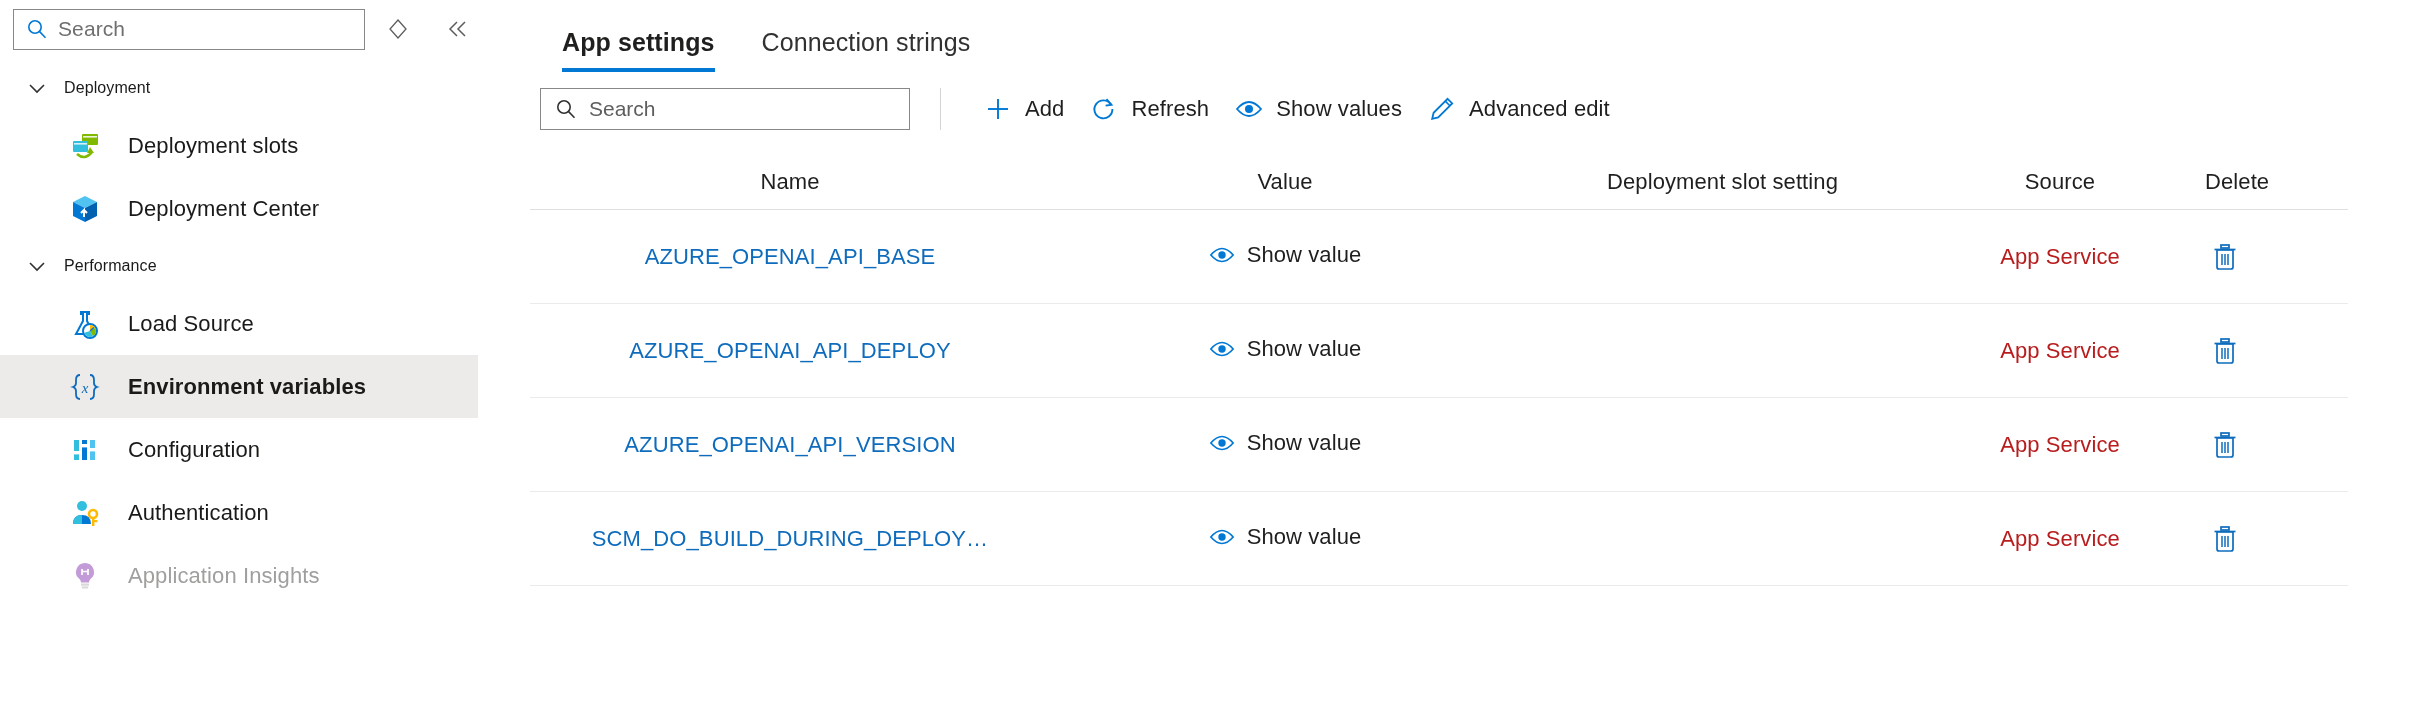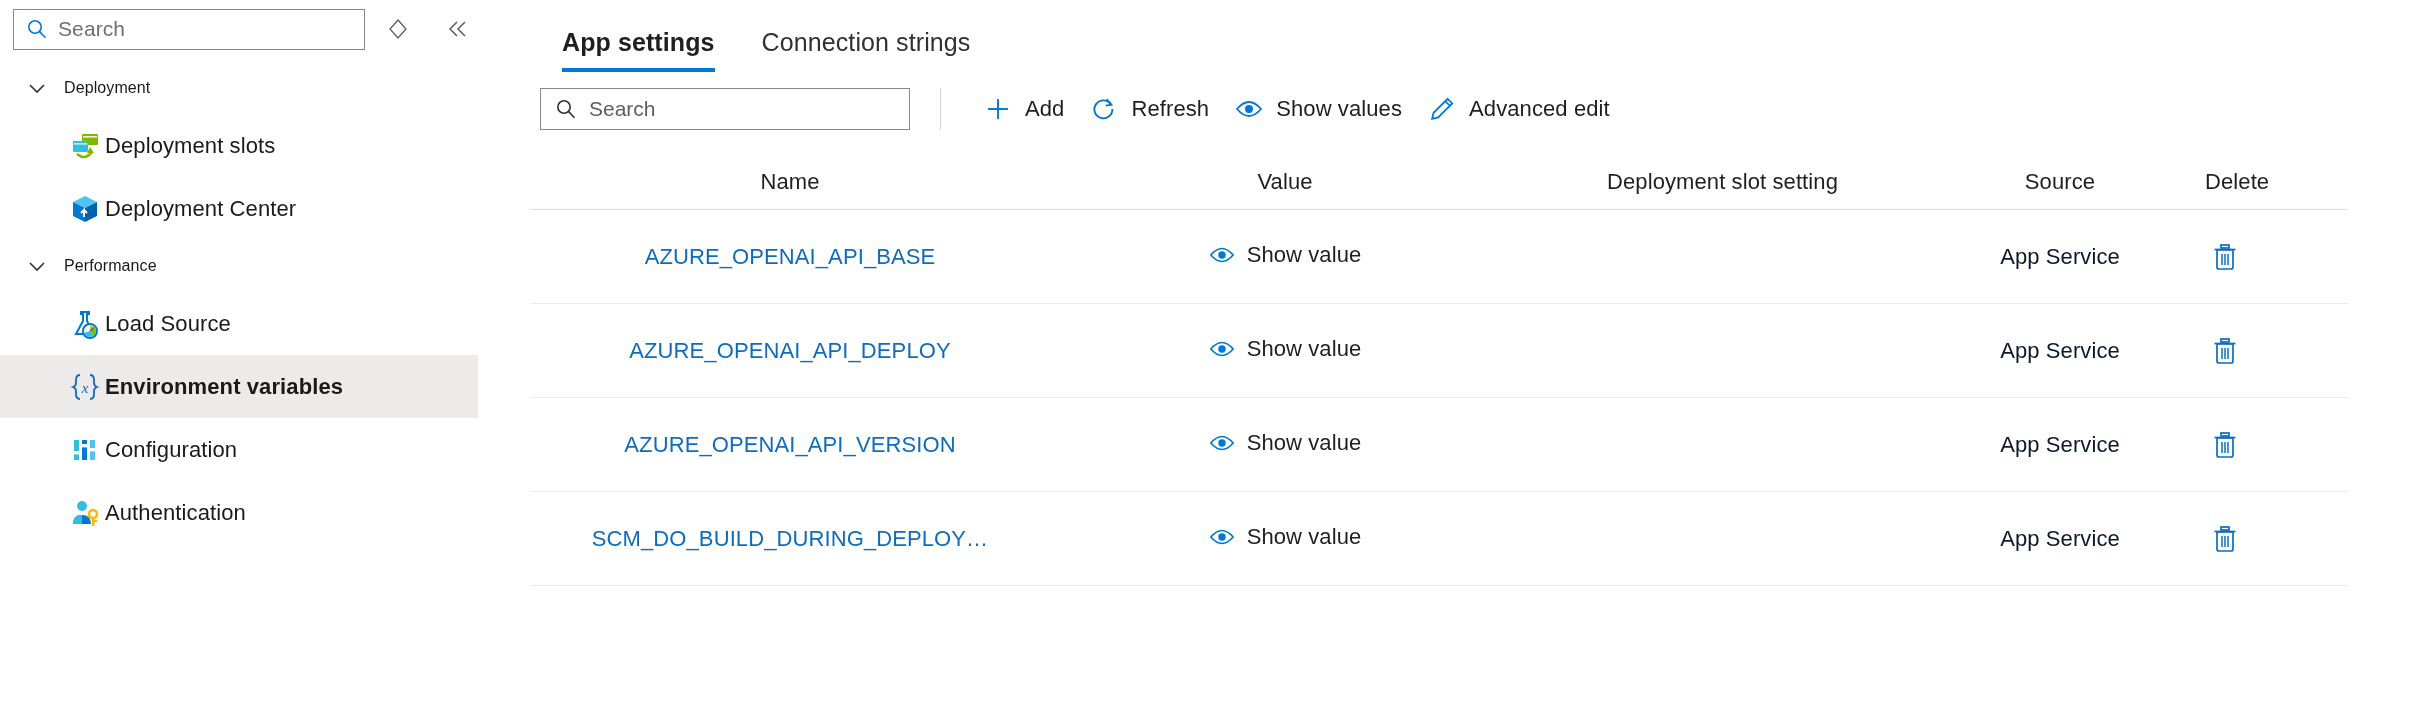--- a/index.html
+++ b/index.html
@@ -70,21 +70,21 @@
   .nav-group .grp-label {
     font-size: 16px;
     color: #1b1a19;
     letter-spacing: .1px;
   }
   .nav-item {
     display: flex;
     align-items: center;
     height: 63px;
     padding-left: 68px;
-    gap: 3px;
+    gap: 26px;
     cursor: pointer;
   }
   .nav-item.selected { background: #edebe9; }
   .nav-item .item-label {
     font-size: 22px;
     color: #1b1a19;
     letter-spacing: .1px;
     white-space: nowrap;
   }
   .nav-item.selected .item-label { font-weight: bold; }
@@ -241,21 +241,21 @@
     gap: 12px;
     cursor: pointer;
   }
   .showval .lbl {
     font-size: 22px;
     color: #201f1e;
     letter-spacing: .1px;
   }
   .src-txt {
     font-size: 22px;
-    color: #0f172a;
+    color: #b91c1c;
     letter-spacing: .1px;
   }
   .del-btn {
     width: 40px; height: 40px;
     display: flex; align-items: center; justify-content: center;
     cursor: pointer;
   }
 </style>
 </head>
 <body>
@@ -382,20 +382,31 @@
             <path d="M4 27 q0 -9 9 -9 q9 0 9 9 z" fill="#0078d4"></path>
             <path d="M13 18 q-9 0 -9 9 h9 z" fill="#32bedd"></path>
             <circle cx="24" cy="17" r="4" fill="none" stroke="#ffb900" stroke-width="2.6"></circle>
             <rect x="23" y="20" width="2.4" height="9" fill="#ffb900"></rect>
             <rect x="25" y="23" width="3.4" height="2.2" fill="#ffb900"></rect>
           </svg>
         </span>
         <span class="item-label">Authentication</span>
       </div>
 
+      <div class="nav-item disabled">
+        <span class="nav-icon">
+          <svg class="icon-svg" width="32" height="32" viewBox="0 0 32 32">
+            <path d="M16 3 a9 9 0 0 1 5.5 16.1 q-1.4 1.2 -1.5 3.4 h-8 q-.1 -2.2 -1.5 -3.4 A9 9 0 0 1 16 3z" fill="#c39bd8"></path>
+            <rect x="12" y="23.5" width="8" height="2.2" fill="#d9d9d9"></rect>
+            <rect x="12.8" y="26.4" width="6.4" height="2.1" fill="#d9d9d9"></rect>
+            <path d="M13 9 v6 M19 9 v6 M13 11.5 h6" stroke="#ffffff" stroke-width="1.7" fill="none"></path>
+          </svg>
+        </span>
+        <span class="item-label">Application Insights</span>
+      </div>
 
     </div>
 
     <div class="sb-scroll">
       <div class="sb-arrow-up">
         <svg class="icon-svg" width="18" height="12" viewBox="0 0 18 12">
           <polygon points="9,2 17,10 1,10" fill="#4a4a4a"></polygon>
         </svg>
       </div>
       <div class="sb-thumb"></div>

